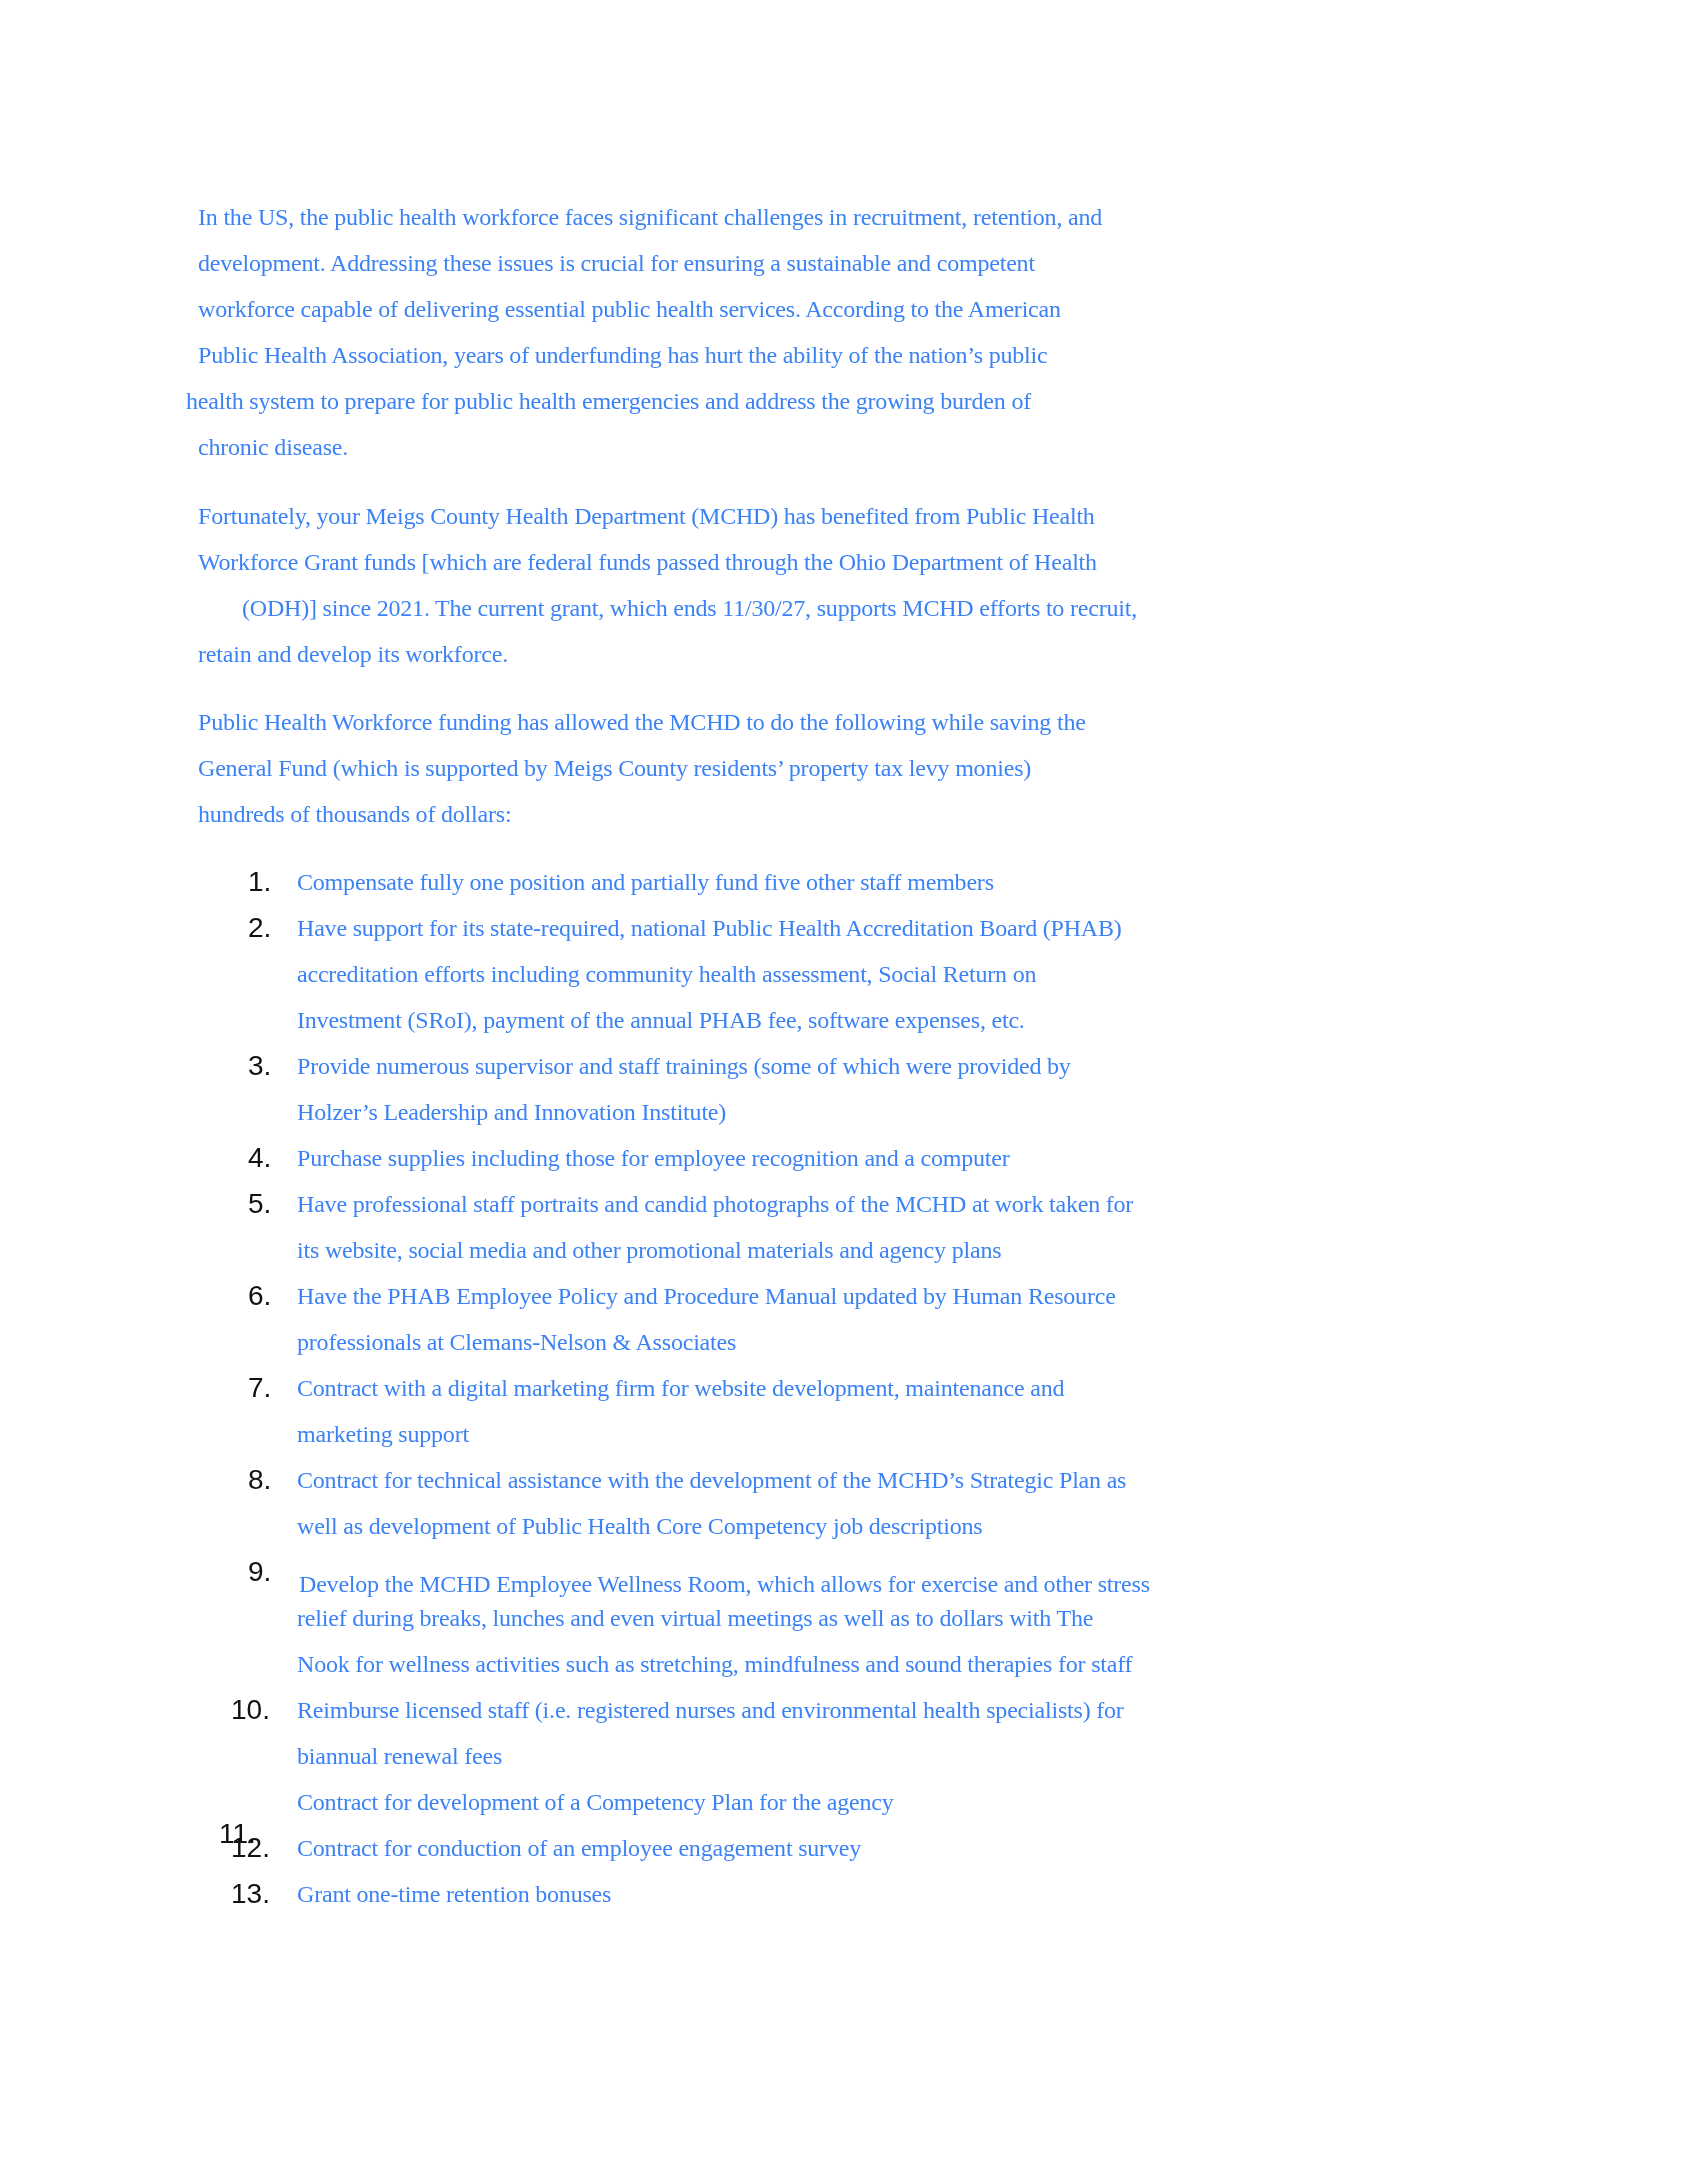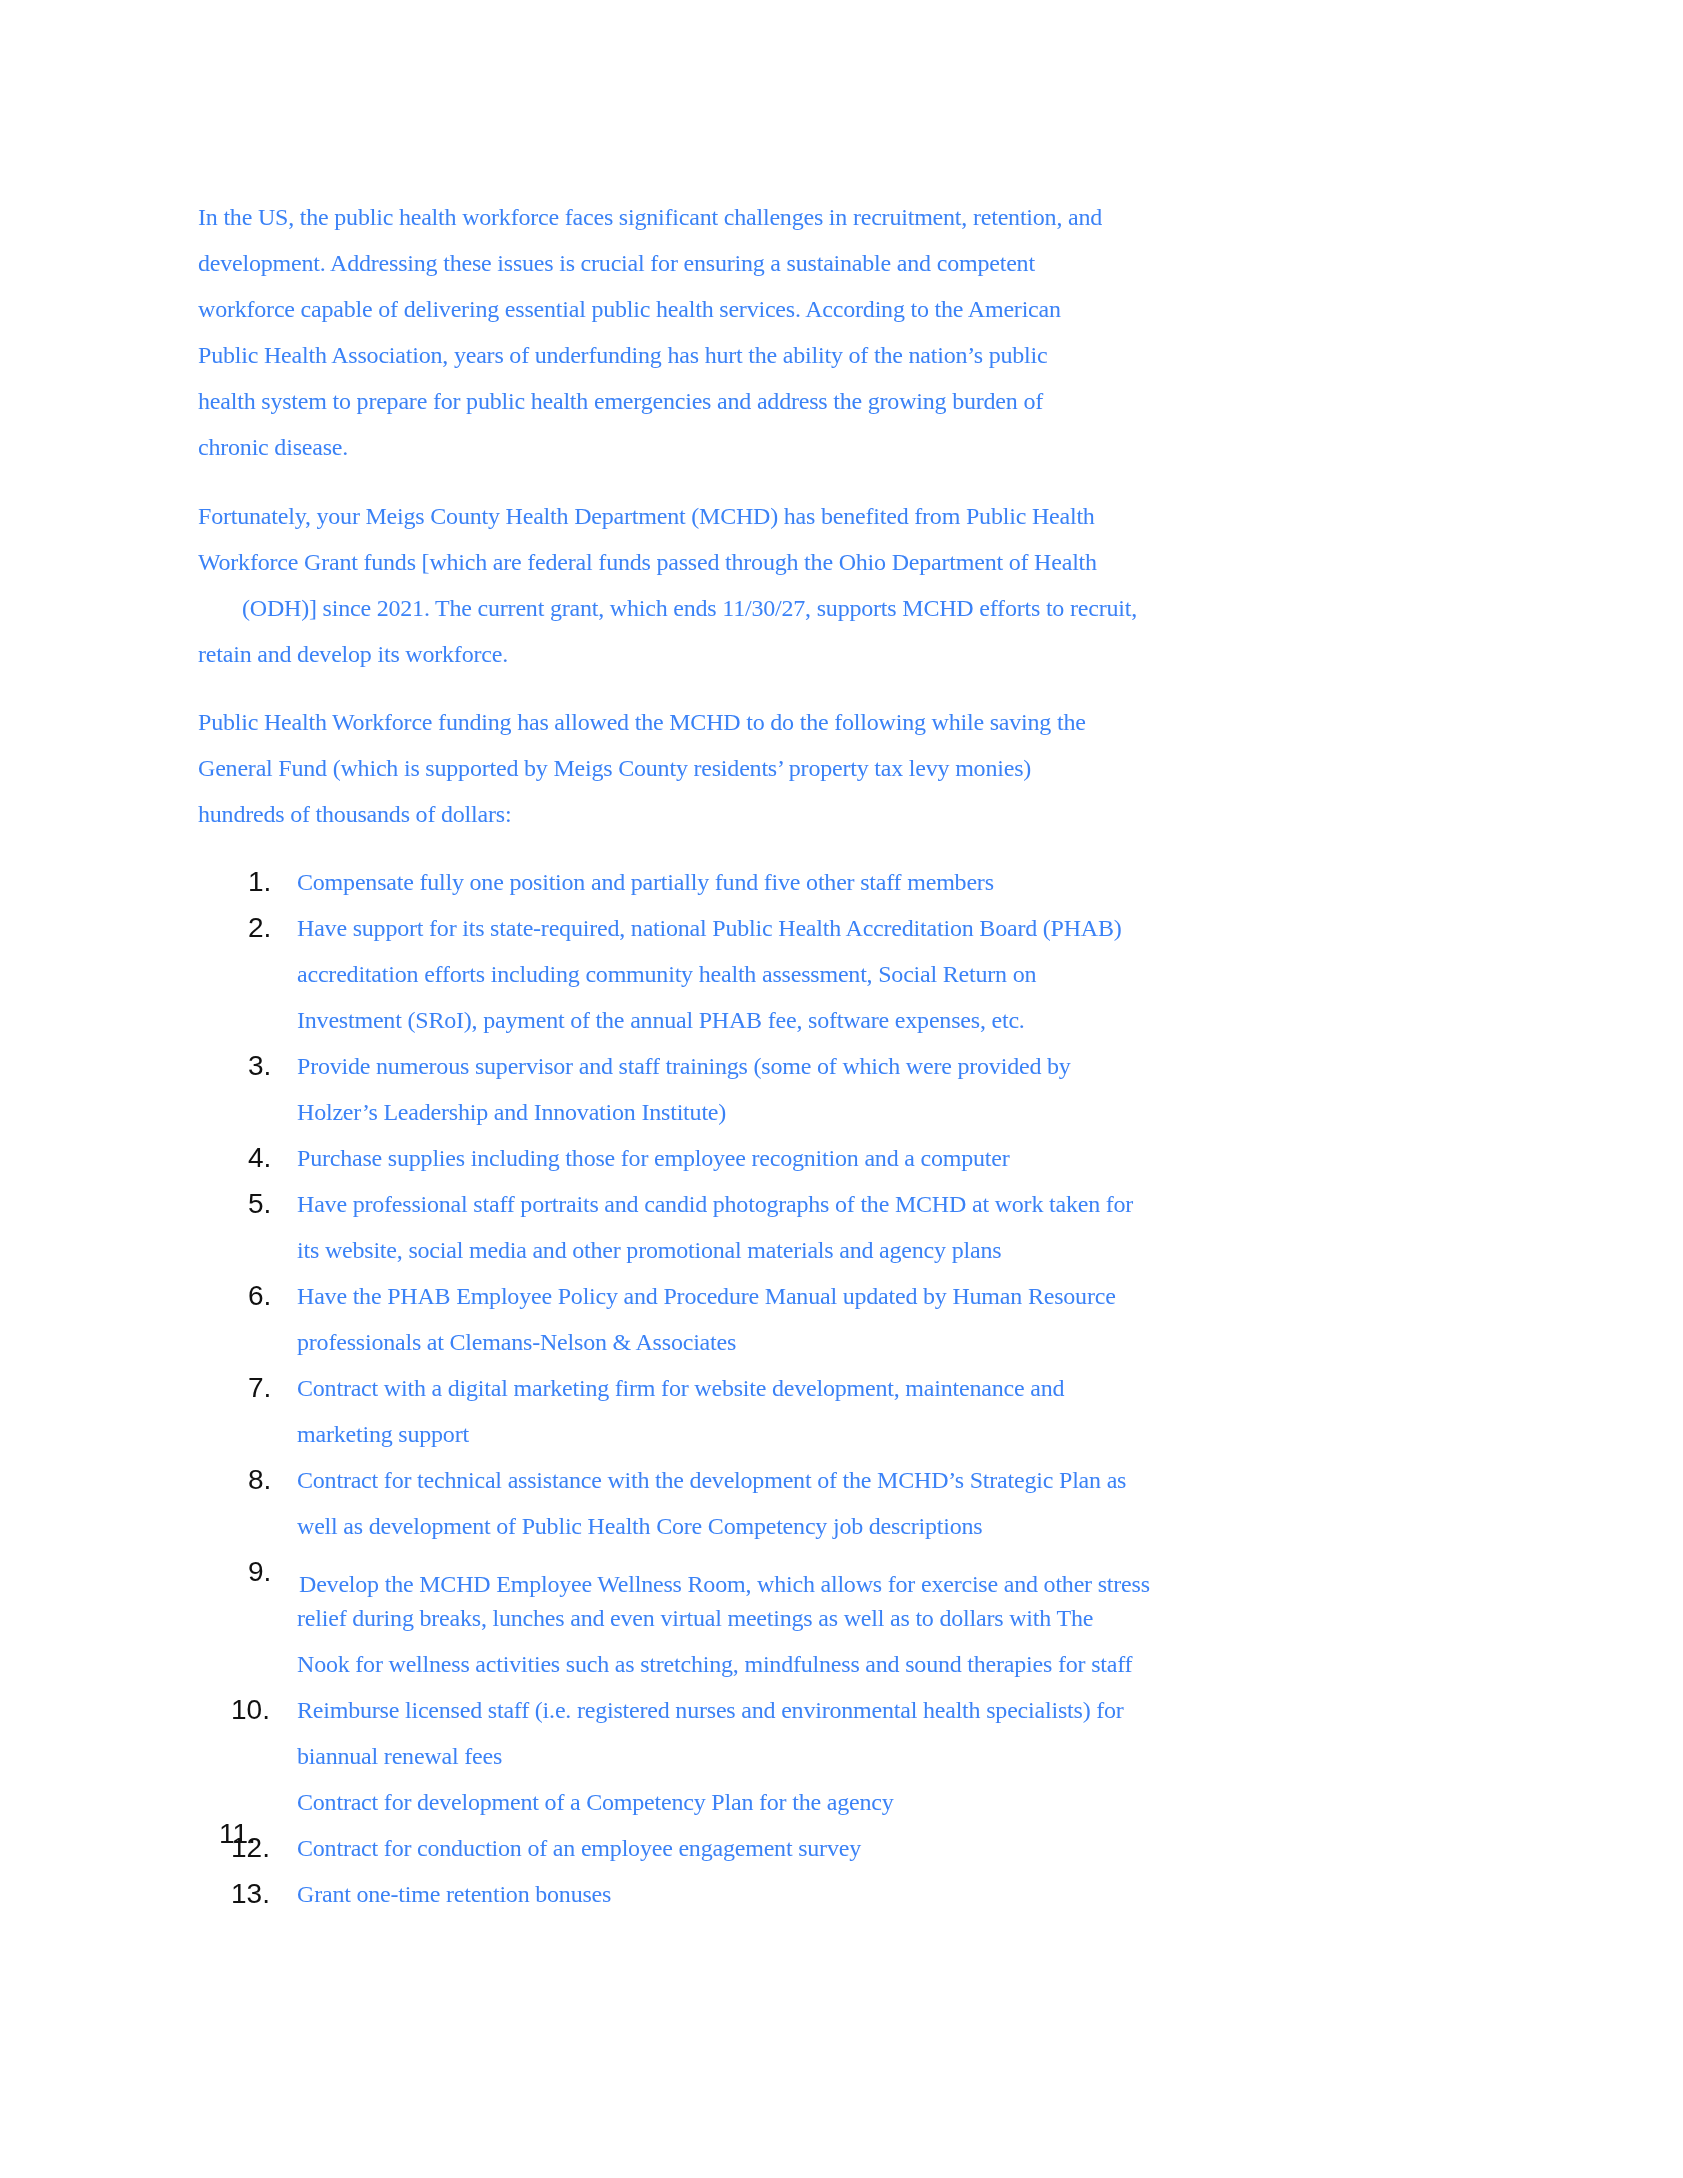--- a/index.html
+++ b/index.html
@@ -20,21 +20,21 @@
 </head>
 <body>
 
 <div class="page">
   <div id="paras">
       <div>
         <div class="line" style="left: 198px; top: 194px;">In the US, the public health workforce faces significant challenges in recruitment, retention, and</div>
         <div class="line" style="left: 198px; top: 240px;">development. Addressing these issues is crucial for ensuring a sustainable and competent</div>
         <div class="line" style="left: 198px; top: 286px;">workforce capable of delivering essential public health services. According to the American</div>
         <div class="line" style="left: 198px; top: 332px;">Public Health Association, years of underfunding has hurt the ability of the nation’s public</div>
-        <div class="line" style="left: 198px; top: 378px; text-align: right;">health system to prepare for public health emergencies and address the growing burden of</div>
+        <div class="line" style="left: 186px; top: 378px; text-align: right;">health system to prepare for public health emergencies and address the growing burden of</div>
         <div class="line" style="left: 198px; top: 424px;">chronic disease.</div>
       </div>
       <div>
         <div class="line" style="left: 198px; top: 493px; text-align: right;">Fortunately, your Meigs County Health Department (MCHD) has benefited from Public Health</div>
         <div class="line" style="left: 198px; top: 539px;">Workforce Grant funds [which are federal funds passed through the Ohio Department of Health</div>
         <div class="line" style="left: 198px; top: 585px; margin-left: 44px;">(ODH)] since 2021. The current grant, which ends 11/30/27, supports MCHD efforts to recruit,</div>
         <div class="line" style="left: 198px; top: 631px;">retain and develop its workforce.</div>
       </div>
       <div>
         <div class="line" style="left: 198px; top: 699px;"> Public Health Workforce funding has allowed the MCHD to do the following while saving the</div>

